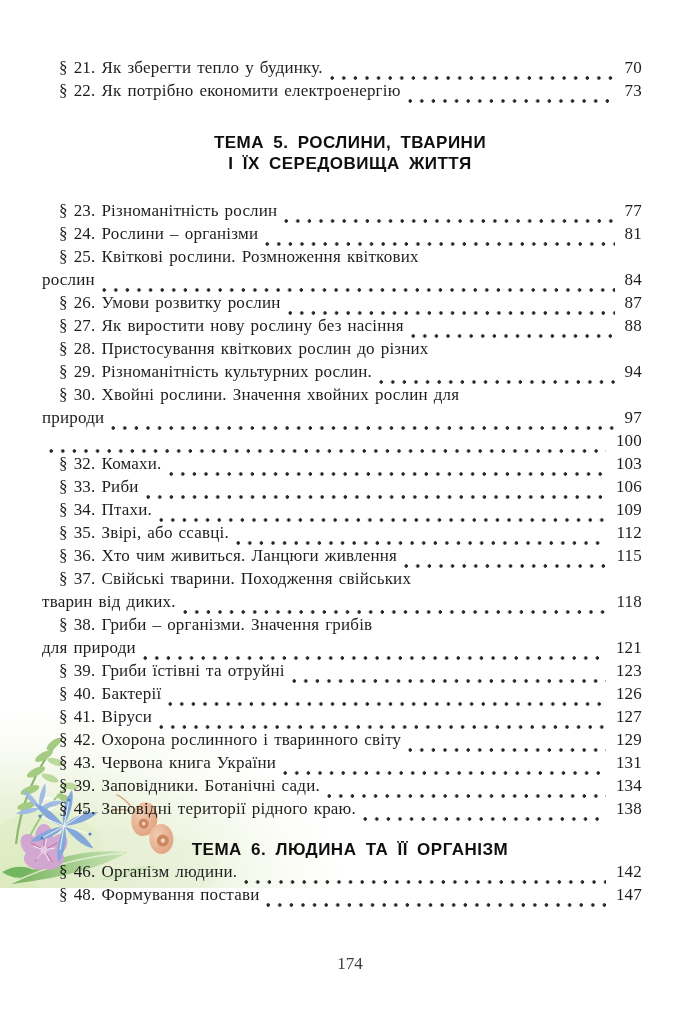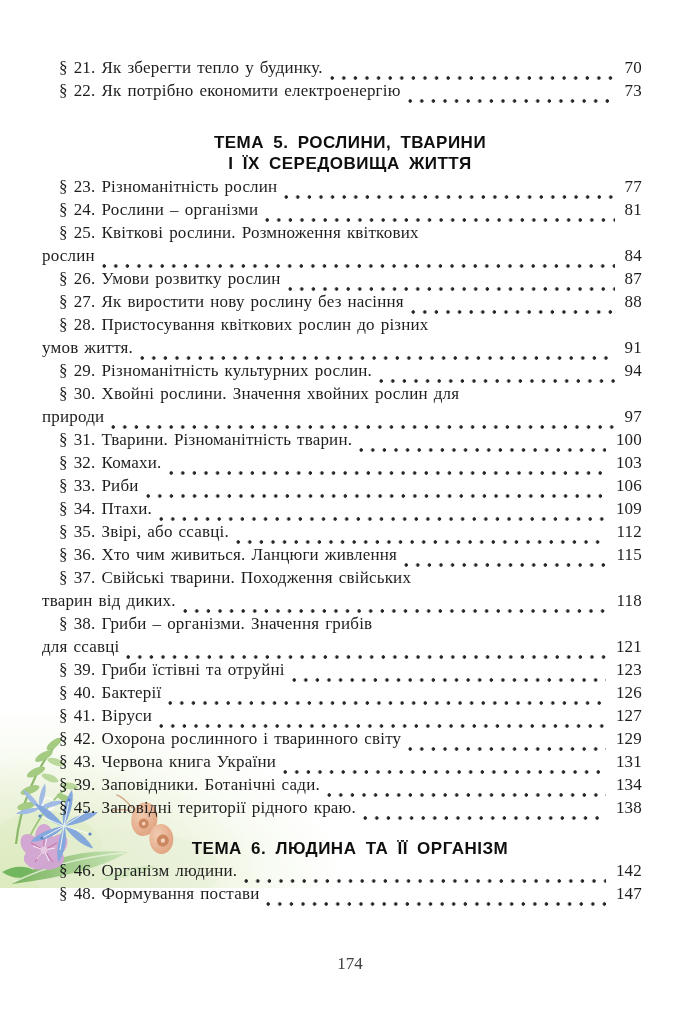--- a/index.html
+++ b/index.html
@@ -22,21 +22,21 @@
   .ind{padding-left:17px;}
   .leader{flex:1 1 auto;min-width:14px;height:6px;align-self:flex-end;
           margin:0 0 -2px 7px;
           background-image:radial-gradient(circle at 2.2px 3px, #262626 1.45px, rgba(0,0,0,0) 2px);
           background-size:11.6px 6px;background-repeat:repeat-x;}
   .pg{padding-left:10px;white-space:nowrap;}
 
   .heading{font-family:"Liberation Sans", sans-serif;font-weight:bold;
            font-size:17px;line-height:21px;text-align:center;color:#0f0f0f;
            letter-spacing:.5px;word-spacing:4px;margin-left:16px;}
-  .s1 .heading{margin-top:30px;margin-bottom:1px;}
+  .s1 .heading{margin-top:30px;margin-bottom:25px;}
   .s2 .heading{margin-top:19px;margin-bottom:0;}
 
   .footer{position:absolute;left:0;top:953px;width:700px;text-align:center;
           font-size:17px;line-height:22px;color:#404040;}
 </style>
 </head>
 <body>
 
 <div class="page">
 
@@ -211,46 +211,40 @@
           <div class="line">
             <span class="entry-text ind">§ 27. Як виростити нову рослину без насіння</span>
             <span class="leader"></span>
             <span class="pg">88</span>
           </div>
         </div>
         <div class="entry">
           <div class="line">
             <span class="entry-text ind">§ 28. Пристосування квіткових рослин до різних</span>
           </div>
-          <div class="line">
-            <span class="entry-text">умов життя.</span>
-            <span class="leader"></span>
-            <span class="pg">91</span>
-          </div>
         </div>
         <div class="entry">
           <div class="line">
             <span class="entry-text ind">§ 29. Різноманітність культурних рослин.</span>
             <span class="leader"></span>
             <span class="pg">94</span>
           </div>
         </div>
         <div class="entry">
           <div class="line">
             <span class="entry-text ind">§ 30. Хвойні рослини. Значення хвойних рослин для</span>
           </div>
           <div class="line">
             <span class="entry-text">природи</span>
             <span class="leader"></span>
             <span class="pg">97</span>
           </div>
         </div>
         <div class="entry">
           <div class="line">
-            <span class="entry-text ind">§ 31. Тварини. Різноманітність тварин.</span>
             <span class="leader"></span>
             <span class="pg">100</span>
           </div>
         </div>
         <div class="entry">
           <div class="line">
             <span class="entry-text ind">§ 32. Комахи.</span>
             <span class="leader"></span>
             <span class="pg">103</span>
           </div>
@@ -291,21 +285,21 @@
             <span class="entry-text">тварин від диких.</span>
             <span class="leader"></span>
             <span class="pg">118</span>
           </div>
         </div>
         <div class="entry">
           <div class="line">
             <span class="entry-text ind">§ 38. Гриби – організми. Значення грибів</span>
           </div>
           <div class="line">
-            <span class="entry-text">для ссавці</span>
+            <span class="entry-text">для природи</span>
             <span class="leader"></span>
             <span class="pg">121</span>
           </div>
         </div>
         <div class="entry">
           <div class="line">
             <span class="entry-text ind">§ 39. Гриби їстівні та отруйні</span>
             <span class="leader"></span>
             <span class="pg">123</span>
           </div>

